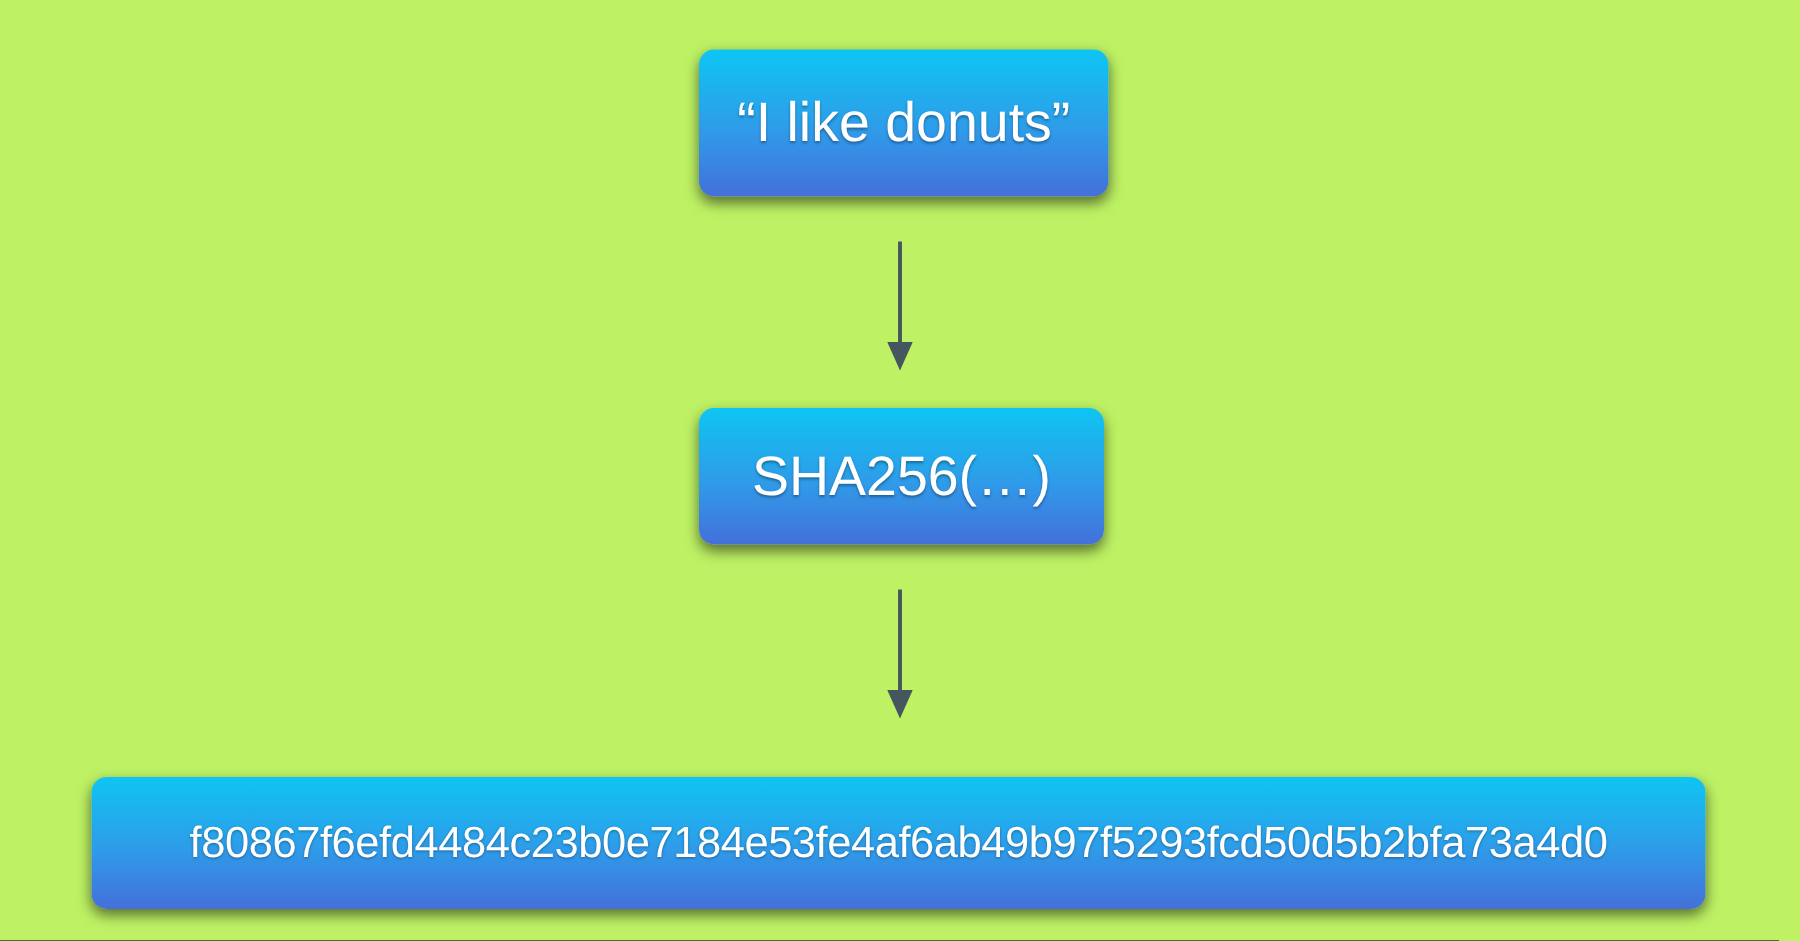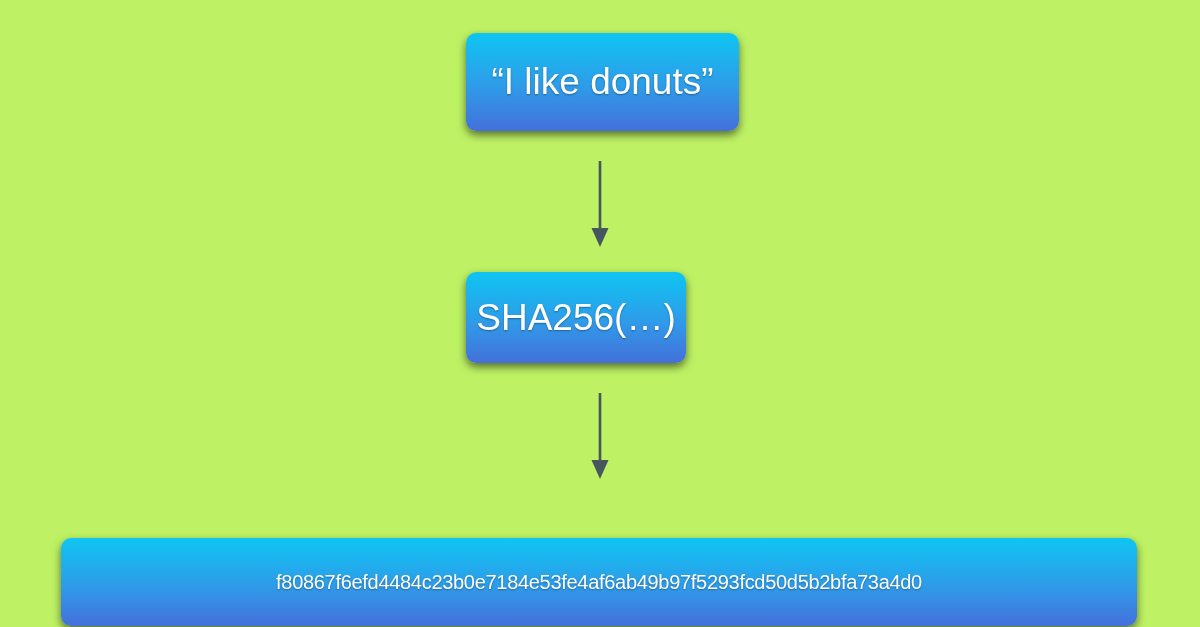--- a/index.html
+++ b/index.html
@@ -31,30 +31,30 @@
   .node-input {
     left: 466px;
     top: 33px;
     width: 273px;
     height: 98px;
     font-size: 37px;
   }
   .node-function {
     left: 466px;
     top: 272px;
-    width: 220px;
+    width: 270px;
     height: 91px;
     font-size: 37px;
   }
   .node-output {
     left: 61px;
-    top: 538px;
+    top: 518px;
     width: 1076px;
     height: 88px;
-    font-size: 20px;
+    font-size: 29px;
     letter-spacing: -0.3px;
   }
   .connector {
     position: absolute;
     left: 590px;
     width: 20px;
     height: 88px;
   }
   .connector-1 { top: 160px; }
   .connector-2 { top: 392px; }

